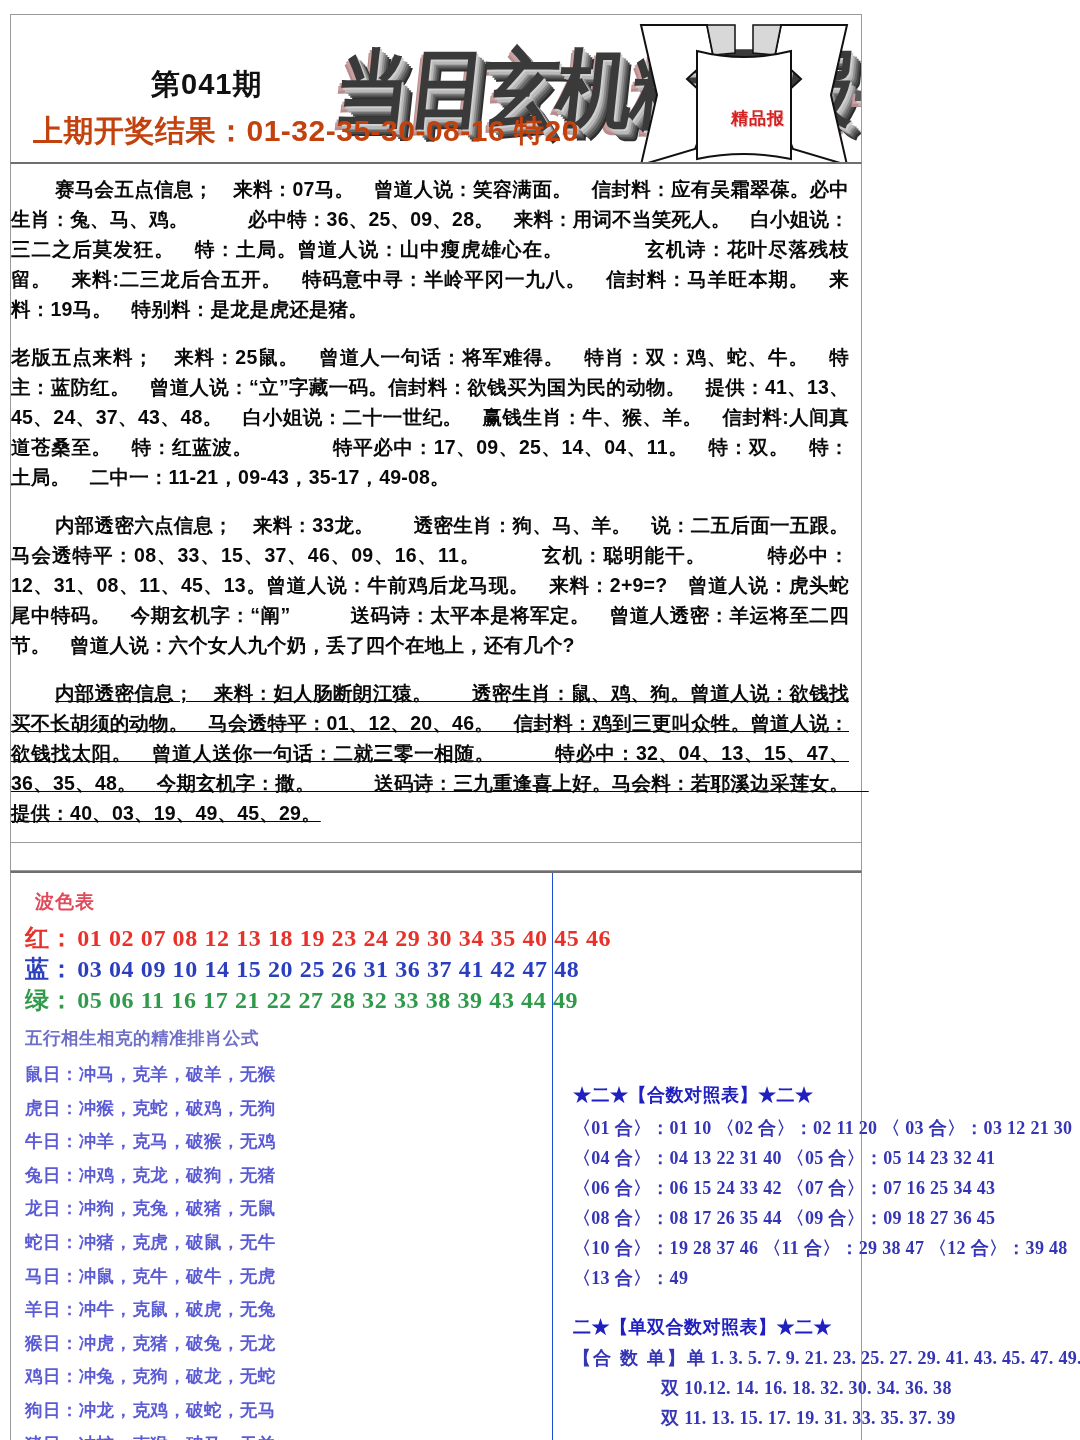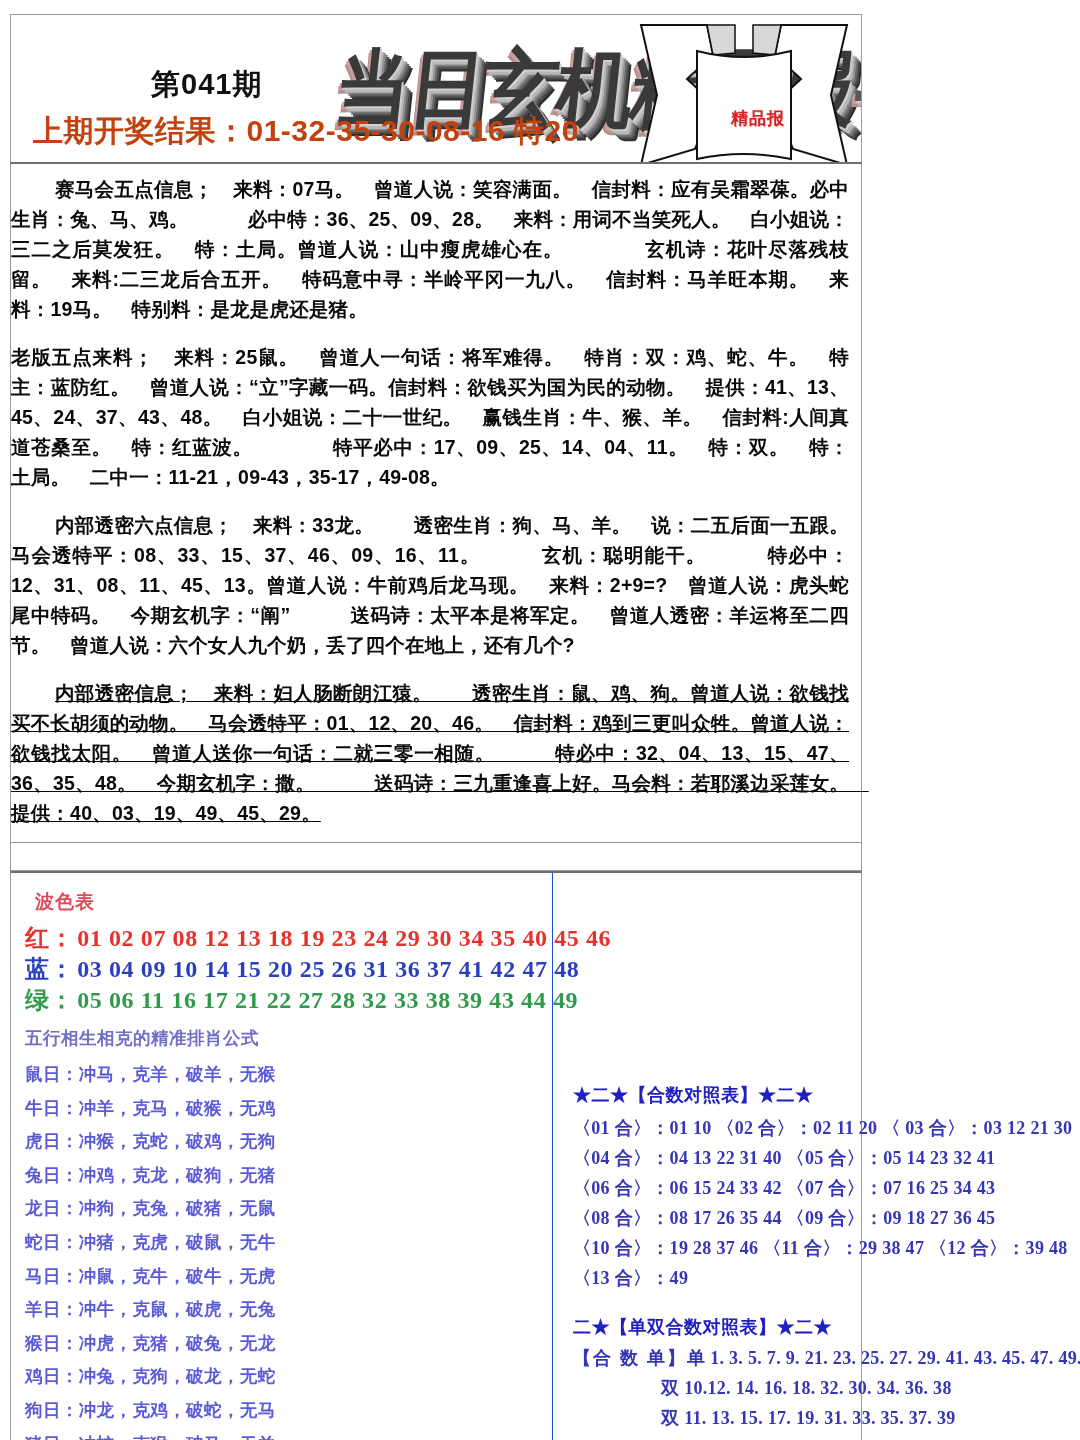--- a/index.html
+++ b/index.html
@@ -295,22 +295,22 @@
       <div class="wave-row wave-blue">
         <span class="lbl">蓝：</span><span>03 04 09 10 14 15 20 25 26 31 36 37 41 42 47 48</span>
       </div>
       <div class="wave-row wave-green">
         <span class="lbl">绿：</span><span>05 06 11 16 17 21 22 27 28 32 33 38 39 43 44 49</span>
       </div>
 
       <div class="formula-title">五行相生相克的精准排肖公式</div>
 
       <div class="zodiac-line">鼠日：冲马，克羊，破羊，无猴</div>
+      <div class="zodiac-line">虎日：冲猴，克蛇，破鸡，无狗</div>
       <div class="zodiac-line">牛日：冲羊，克马，破猴，无鸡</div>
-      <div class="zodiac-line">虎日：冲猴，克蛇，破鸡，无狗</div>
       <div class="zodiac-line">兔日：冲鸡，克龙，破狗，无猪</div>
       <div class="zodiac-line">龙日：冲狗，克兔，破猪，无鼠</div>
       <div class="zodiac-line">蛇日：冲猪，克虎，破鼠，无牛</div>
       <div class="zodiac-line">马日：冲鼠，克牛，破牛，无虎</div>
       <div class="zodiac-line">羊日：冲牛，克鼠，破虎，无兔</div>
       <div class="zodiac-line">猴日：冲虎，克猪，破兔，无龙</div>
       <div class="zodiac-line">鸡日：冲兔，克狗，破龙，无蛇</div>
       <div class="zodiac-line">狗日：冲龙，克鸡，破蛇，无马</div>
       <div class="zodiac-line">猪日：冲蛇，克猴，破马，无羊</div>
     </div>

